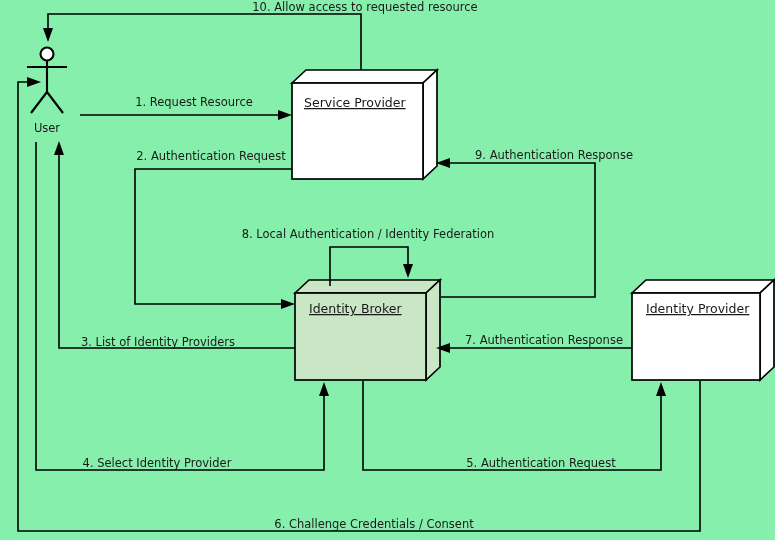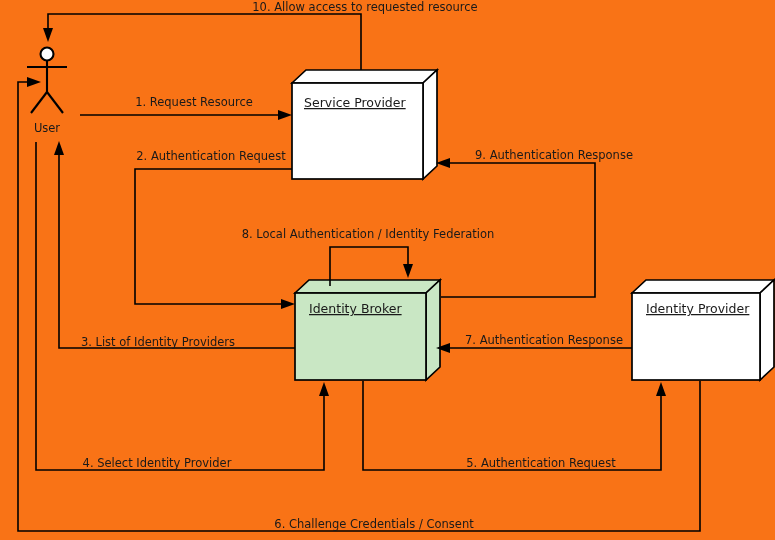--- a/index.html
+++ b/index.html
@@ -10,21 +10,21 @@
   body {
     width: 775px;
     height: 540px;
     font-family: "DejaVu Sans", sans-serif;
     overflow: hidden;
   }
   #diagram-root {
     position: relative;
     width: 775px;
     height: 540px;
-    background: #f97316;
+    background: #86efac;
   }
   svg.canvas {
     display: block;
     width: 775px;
     height: 540px;
   }
   .edge-line {
     fill: none;
     stroke: #000000;
     stroke-width: 1.6;

